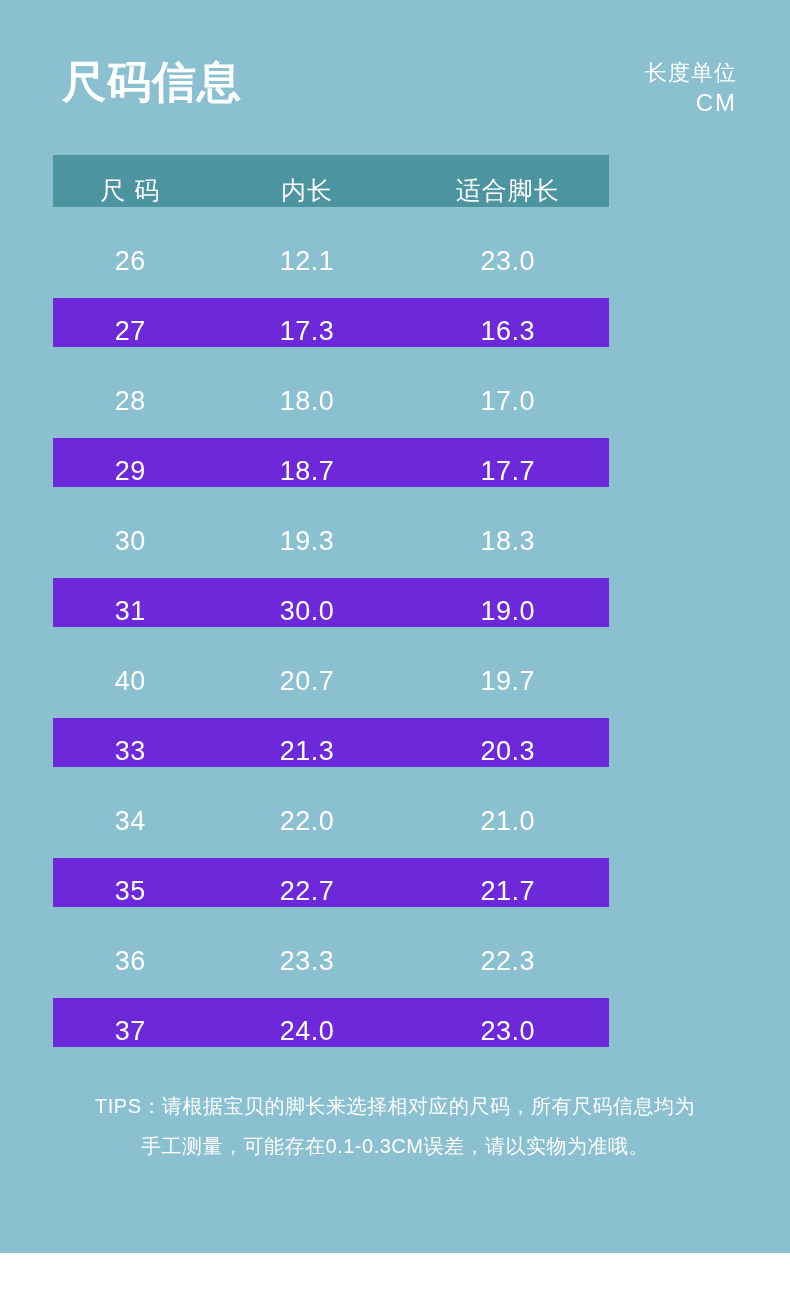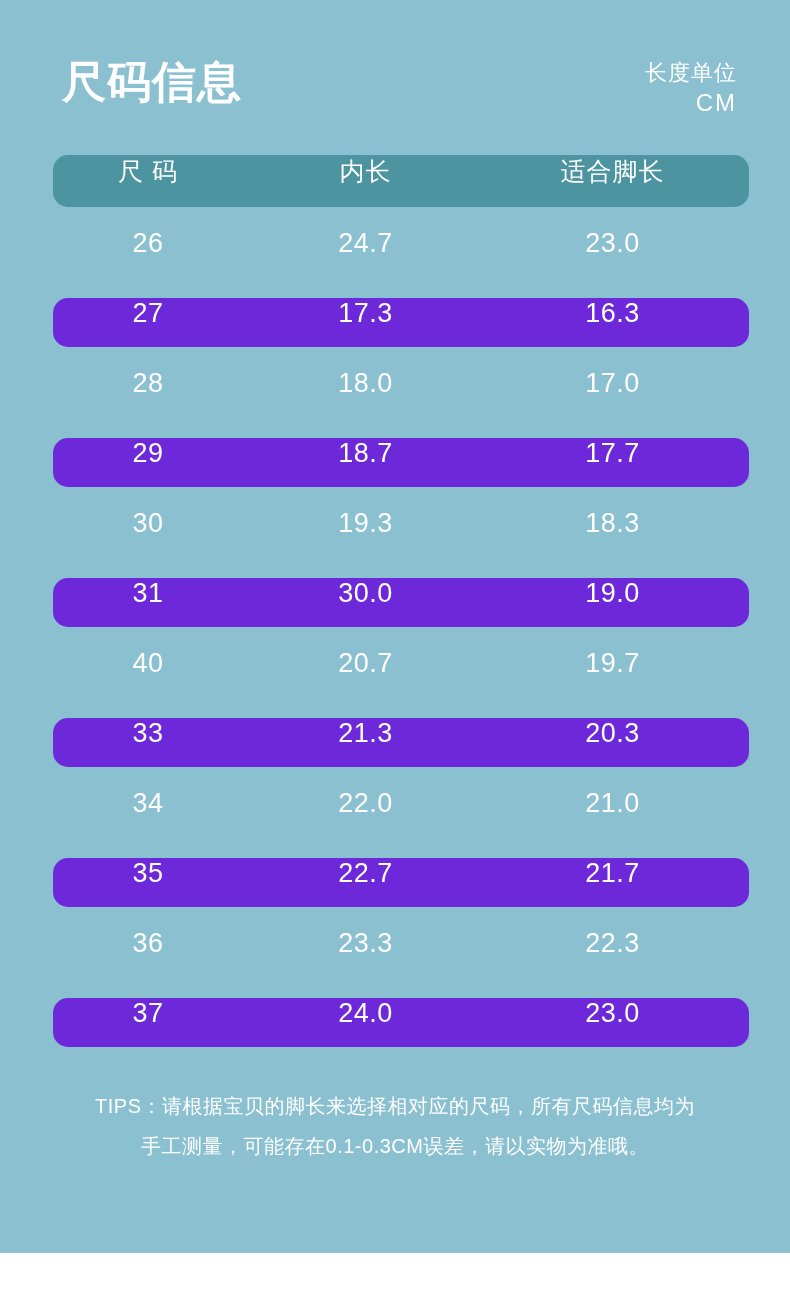--- a/index.html
+++ b/index.html
@@ -74,24 +74,23 @@
   
   #size-table {
     position: absolute;
     left: 53px;
     top: 155px;
     width: 684px;
   }
 
   .trow {
     display: flex;
-    align-items: flex-start;
-    width: 696px;
+    align-items: flex-end;
+    width: 556px;
     box-sizing: border-box;
-    border-radius: 15px;
   }
 
   #table-head {
     height: 52px;
     background: #4b94a0;
   }
   #table-head .cell {
     color: #ffffff;
     font-size: 25px;
     font-weight: normal;
@@ -155,21 +154,21 @@
 
     <div class="trow" id="table-head">
       <div class="cell col-size">尺 码</div>
       <div class="cell col-inner">内长</div>
       <div class="cell col-foot">适合脚长</div>
     </div>
 
     <div id="table-body">
         <div class="trow tbody-row">
           <div class="cell col-size">26</div>
-          <div class="cell col-inner">24.7</div>
+          <div class="cell col-inner">12.1</div>
           <div class="cell col-foot">23.0</div>
         </div>
         <div class="trow tbody-row alt">
           <div class="cell col-size">27</div>
           <div class="cell col-inner">17.3</div>
           <div class="cell col-foot">16.3</div>
         </div>
         <div class="trow tbody-row">
           <div class="cell col-size">28</div>
           <div class="cell col-inner">18.0</div>

